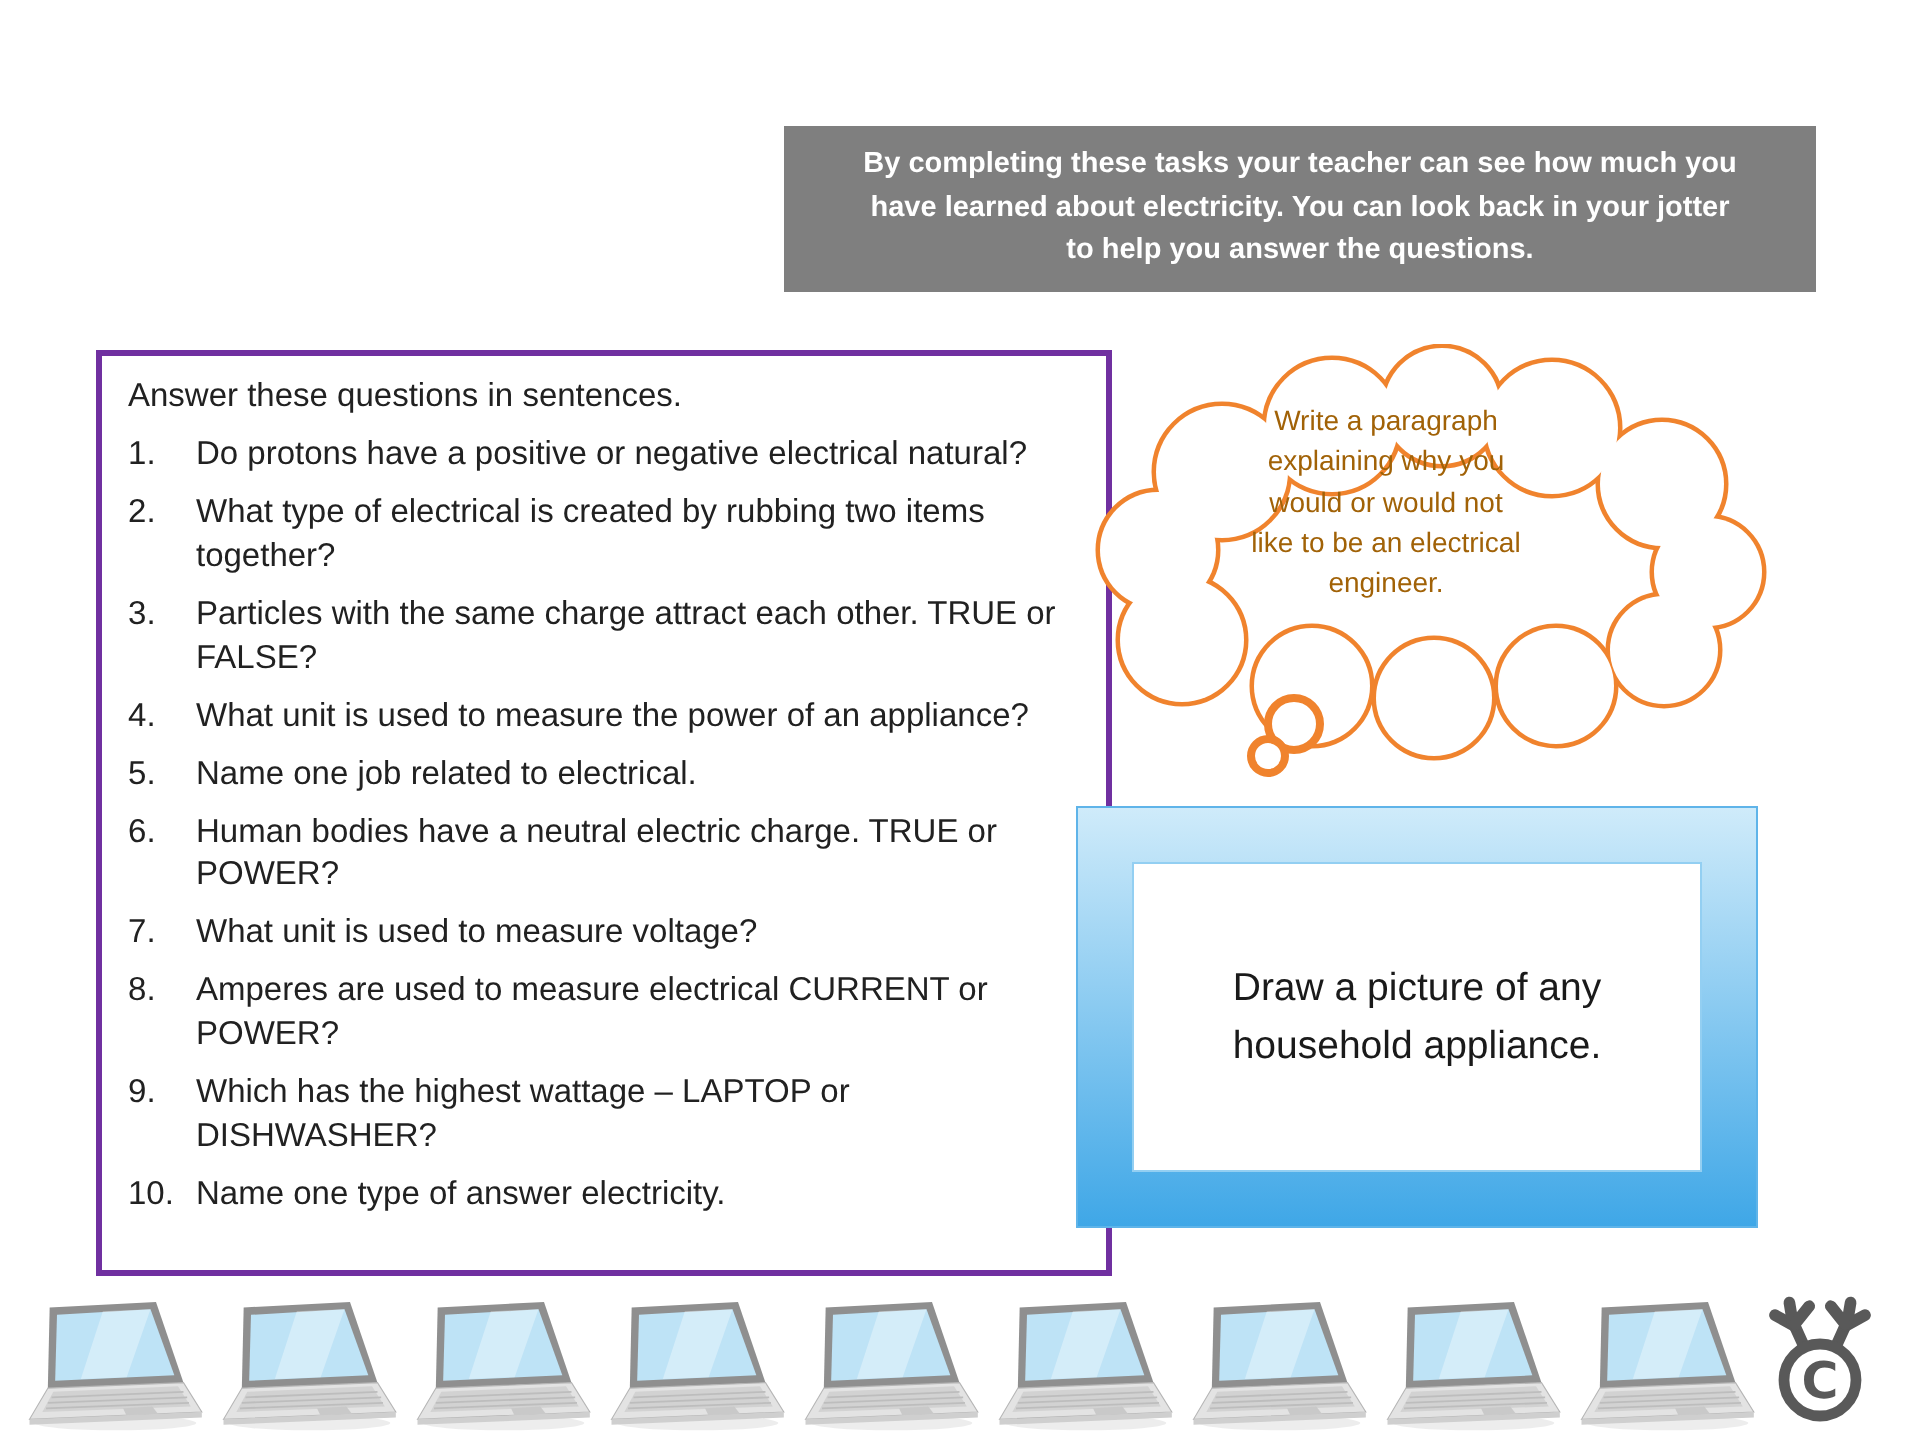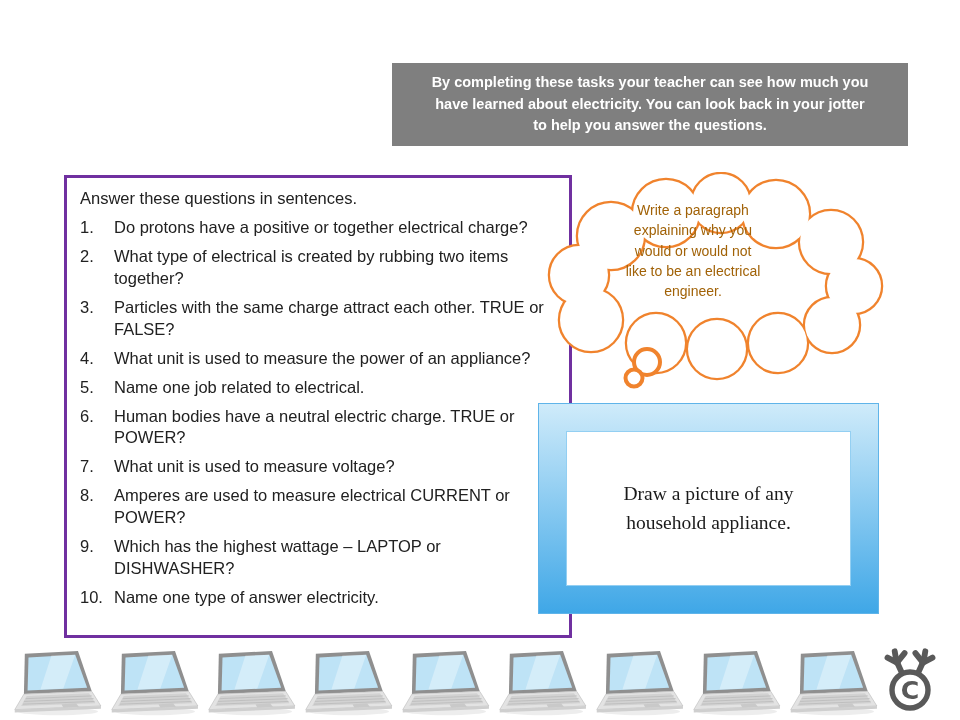--- a/index.html
+++ b/index.html
@@ -18,42 +18,41 @@
   .info-box{
     position:absolute;left:392px;top:63px;width:516px;height:83px;
     background:#7F7F7F;color:#fff;font-weight:bold;font-size:14.5px;
     line-height:1.5;text-align:center;display:flex;align-items:center;
     justify-content:center;white-space:pre-line;padding:12px 10px;box-sizing:border-box;
   }
   
   .question-box{
     position:absolute;left:48px;top:175px;width:508px;height:463px;
     border:3px solid #7030A0;box-sizing:border-box;background:#fff;
-    padding:10px 5px 6px 13px;color:#212121;font-size:16.5px;line-height:1.33;margin-left:16px;
+    padding:10px 5px 6px 13px;color:#212121;font-size:16.5px;line-height:1.33;
   }
   .question-box .intro{margin:0 0 4px 0;}
   ol.q-list{list-style:none;margin:0;padding:0;counter-reset:q;}
   ol.q-list li{
     position:relative;padding-left:34px;margin-top:7px;counter-increment:q;
   }
   ol.q-list li::before{
     content:counter(q) ".";position:absolute;left:0;top:0;
   }
   
   .cloud-wrap{position:absolute;left:535px;top:172px;width:352px;height:222px;}
   .cloud-text{
     position:absolute;left:577px;top:200px;width:232px;text-align:center;
     color:#a16207;font-size:14px;line-height:1.45;white-space:pre-line;
   }
   
   .draw-box{
     position:absolute;left:538px;top:403px;width:341px;height:211px;
     background:linear-gradient(#CFEBFA,#3FA7E7);border:1px solid #5FB4E9;
     box-sizing:border-box;
-    font-family:Liberation Serif, serif;
   }
   .draw-inner{
     position:absolute;left:27px;top:27px;width:285px;height:155px;
     background:#fff;border:1px solid #93CFF2;box-sizing:border-box;
     display:flex;align-items:center;justify-content:center;text-align:center;
     color:#1a1a1a;font-size:19.5px;line-height:1.45;white-space:pre-line;
   }
   
   .laptop-row{
     position:absolute;left:10px;top:649px;width:868px;height:68px;
@@ -68,21 +67,21 @@
 <div class="slide">
 
 
   <div class="info-box">By completing these tasks your teacher can see how much you
 have learned about electricity. You can look back in your jotter
 to help you answer the questions.</div>
 
   <div class="question-box">
     <p class="intro">Answer these questions in sentences.</p>
     <ol class="q-list">
-        <li>Do protons have a positive or together electrical charge?</li>
+        <li>Do protons have a positive or negative electrical natural?</li>
         <li>What type of electrical is created by rubbing two items together?</li>
         <li>Particles with the same charge attract each other. TRUE or FALSE?</li>
         <li>What unit is used to measure the power of an appliance?</li>
         <li>Name one job related to electrical.</li>
         <li>Human bodies have a neutral electric charge. TRUE or POWER?</li>
         <li>What unit is used to measure voltage?</li>
         <li>Amperes are used to measure electrical CURRENT or POWER?</li>
         <li>Which has the highest wattage – LAPTOP or DISHWASHER?</li>
         <li>Name one type of answer electricity.</li>
       </ol>

